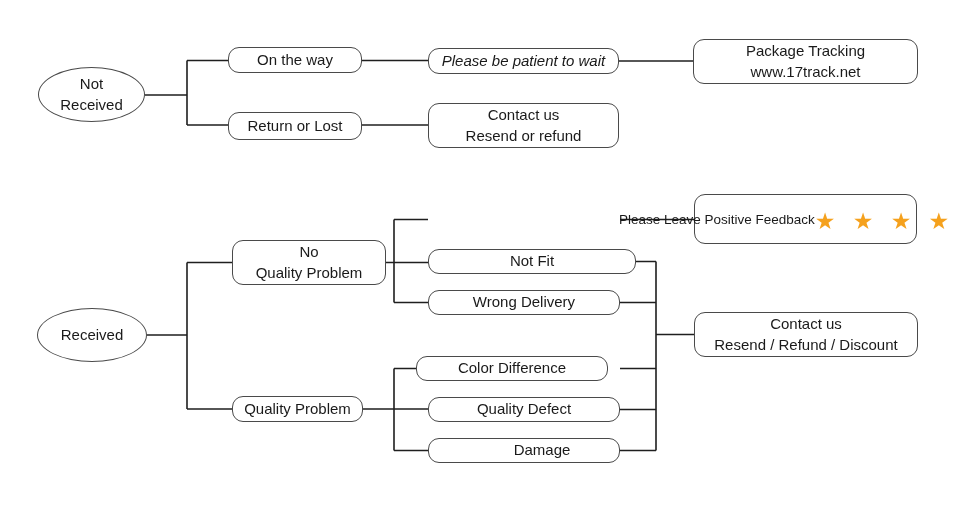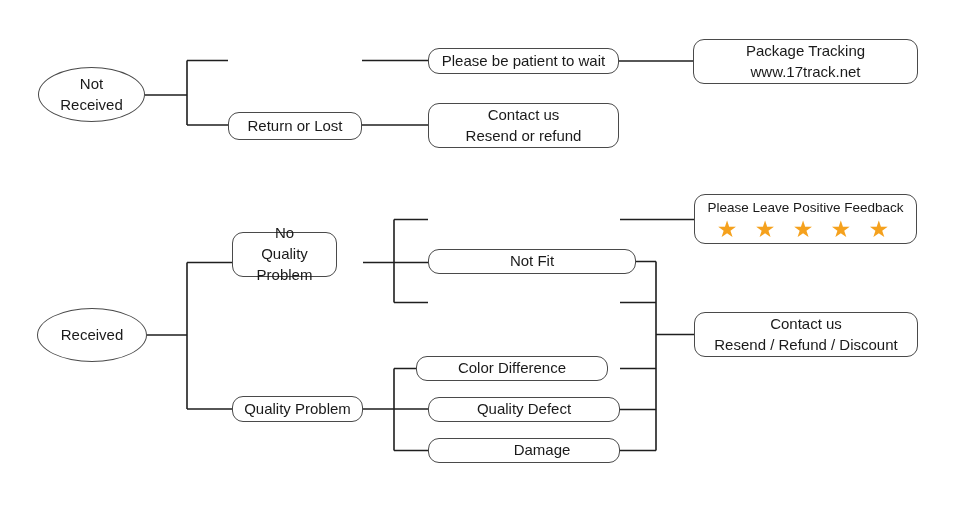--- a/index.html
+++ b/index.html
@@ -39,21 +39,20 @@
     text-align: center;
     font-size: 15px;
     color: #1a1a1a;
     line-height: 1.38;
     white-space: pre-line;
   }
   .ellipse {
     border-radius: 50%;
   }
   .feedback-box {
-    flex-direction: column;
     padding-top: 3px;
   }
   .feedback-title {
     font-size: 13.5px;
     line-height: 1.2;
     white-space: nowrap;
   }
   .feedback-stars {
     color: #f5a11d;
     font-size: 23px;
@@ -79,22 +78,25 @@
     <path d="M363 409 H428 M394 368.5 V450.5 M394 368.5 H428 M394 450.5 H428"></path>
     <path d="M620 219.5 H694"></path>
     <path d="M620 261.5 H656 M620 302.5 H656 M620 368.5 H656 M620 409.5 H656 M620 450.5 H656 M656 261.5 V450.5 M656 334.5 H694"></path>
   </svg>
 
   <div class="node ellipse" style="left:38px; top:67px; width:107px; height:55px;">
     <span>Not
 Received</span>
   </div>
 
+  <div class="node" style="left:228px; top:47px; width:134px; height:26px;">
+    <span>On the way</span>
+  </div>
 
-  <div class="node" style="left:428px; top:48px; width:191px; height:26px;">
+  <div class="node" style="left:428px; top:48px; width:191px; height:26px;font-style:italic;">
     <span>Please be patient to wait</span>
   </div>
 
   <div class="node" style="left:693px; top:39px; width:225px; height:45px;">
     <span>Package Tracking
 www.17track.net</span>
   </div>
 
   <div class="node" style="left:228px; top:112px; width:134px; height:28px;">
     <span>Return or Lost</span>
@@ -102,34 +104,37 @@
 
   <div class="node" style="left:428px; top:103px; width:191px; height:45px;">
     <span>Contact us
 Resend or refund</span>
   </div>
 
   <div class="node ellipse" style="left:37px; top:308px; width:110px; height:54px;">
     <span>Received</span>
   </div>
 
-  <div class="node" style="left:232px; top:232px; width:105px; height:45px;align-items:center;">
+  <div class="node" style="left:232px; top:240px; width:154px; height:45px;align-items:center;">
     <span>No
 Quality Problem</span>
   </div>
 
   <div class="node" style="left:232px; top:396px; width:131px; height:26px;">
     <span>Quality Problem</span>
   </div>
 
 
   <div class="node" style="left:428px; top:249px; width:208px; height:25px;">
     <span>Not Fit</span>
   </div>
 
+  <div class="node" style="left:428px; top:290px; width:192px; height:25px;">
+    <span>Wrong Delivery</span>
+  </div>
 
   <div class="node" style="left:416px; top:356px; width:192px; height:25px;">
     <span>Color Difference</span>
   </div>
 
   <div class="node" style="left:428px; top:397px; width:192px; height:25px;">
     <span>Quality Defect</span>
   </div>
 
   <div class="node" style="left:428px; top:438px; width:192px; height:25px;padding-left:36px;">

